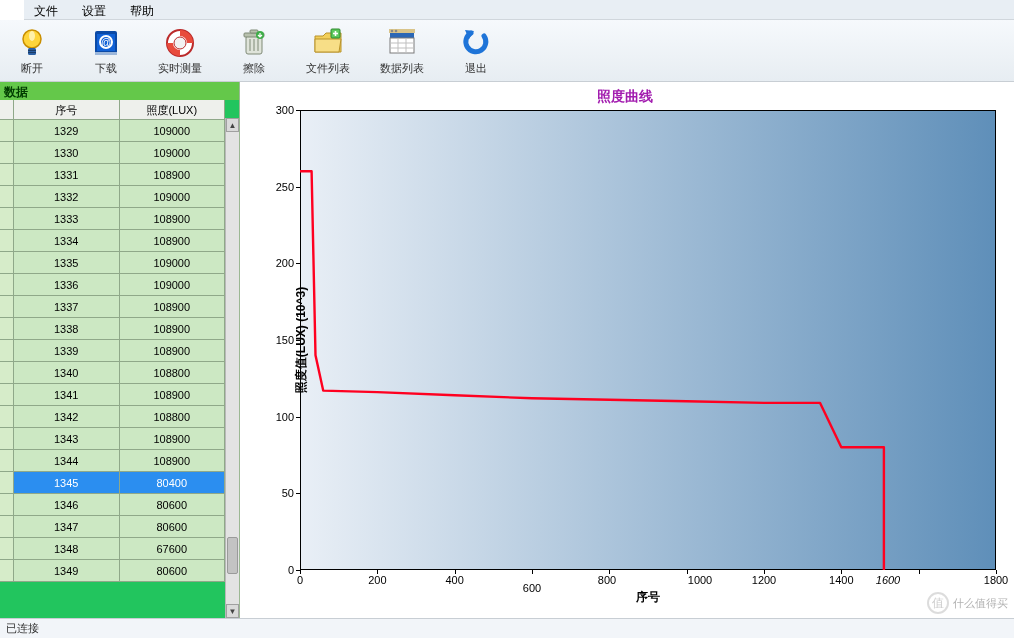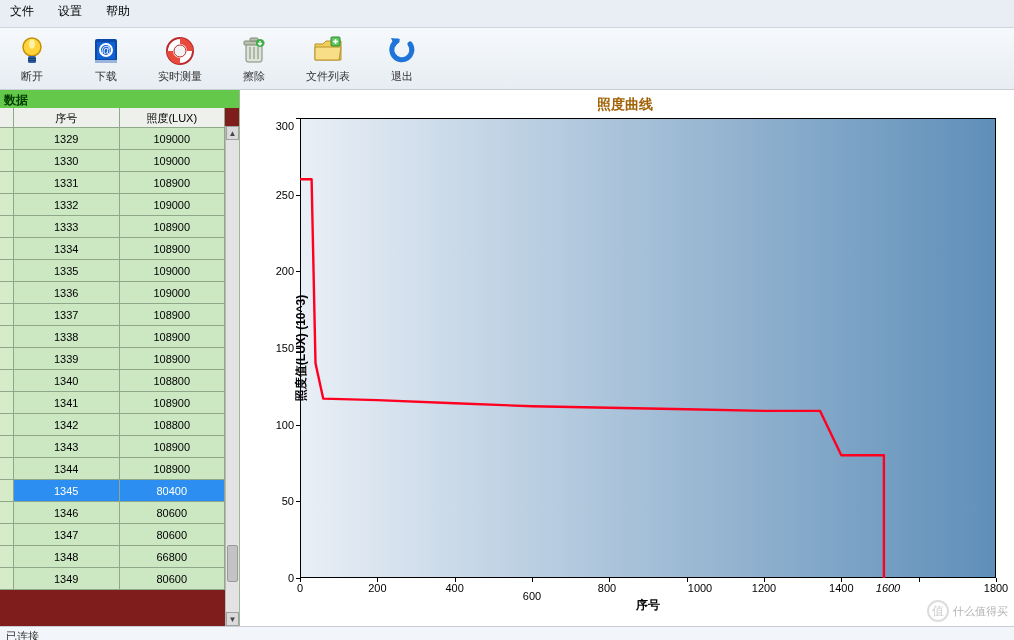--- a/index.html
+++ b/index.html
@@ -1,51 +1,51 @@
 <!DOCTYPE html>
 <html><head>
 <meta charset="utf-8">
 <style>
   * { box-sizing: border-box; margin: 0; padding: 0; }
   html, body { width: 1014px; height: 640px; font-family: "Microsoft YaHei", SimSun, Arial, sans-serif; font-size: 12px; background: #fff; overflow: hidden; }
 
   
-  .menu-bar { height: 28px; background: #e8eef4; border-bottom: 1px solid #d0d6dc; padding: 2px 4px; display: flex; gap: 12px; }
+  .menu-bar { height: 20px; background: #e8eef4; border-bottom: 1px solid #d0d6dc; padding: 2px 4px; display: flex; gap: 12px; margin-left: 24px; }
   .menu-item { font-size: 12px; color: #000; padding: 1px 6px; cursor: default; }
 
   
   .toolbar { height: 62px; background: linear-gradient(#f6f9fc,#e7edf2); border-bottom: 1px solid #c8ced4; display: flex; align-items: center; padding: 2px 4px; gap: 18px; }
   .tool-btn { display:flex; flex-direction:column; align-items:center; justify-content:center; width:56px; height:56px; cursor:pointer; }
   .tool-icon { width:34px; height:34px; display:flex; align-items:center; justify-content:center; }
   .tool-label { font-size:11px; color:#333; margin-top:1px; white-space:nowrap; }
 
   
   .content { display:flex; height: 536px; }
 
   
-  .data-panel { width:240px; background:#7f1d1d; border-right:1px solid #9cb894; display:flex; flex-direction:column; }
+  .data-panel { width:240px; background:#22c55e; border-right:1px solid #9cb894; display:flex; flex-direction:column; }
   .panel-title { background:#64c84a; color:#003b00; font-weight:bold; font-size:12px; padding:2px 4px; height:18px; }
   .grid-wrap { flex:1; position:relative; overflow:hidden; }
   .grid-scroll { position:absolute; top:0; left:0; right:14px; bottom:0; overflow:hidden; }
   .grid-scrollbar { position:absolute; top:18px; right:0; width:14px; bottom:0; background:#e3e3e3; border-left:1px solid #b8b8b8; }
   .scroll-thumb { position:absolute; left:1px; right:1px; background:#c3c3c3; border:1px solid #9a9a9a; border-radius:2px; }
   .scroll-btn { position:absolute; left:0; right:0; height:14px; background:#dadada; border:1px solid #a0a0a0; display:flex; align-items:center; justify-content:center; font-size:8px; color:#444; }
   .grid-header { display:flex; height:20px; background:#eef0ec; border-bottom:1px solid #8fa889; position:sticky; top:0;}
   .grid-header div { flex:1; text-align:center; font-size:11px; border-right:1px solid #8fa889; padding-top:3px; }
   .grid-header div:first-child { flex:0 0 14px; border-right:1px solid #8fa889; }
   .grid-body { }
   .row { display:flex; height:22px; border-bottom:1px solid #8fa889; background:#cce8c3; }
   .row.selected { background:#2b8ef0; color:#fff; }
   .row .gutter { flex:0 0 14px; background:#d6ecc9; border-right:1px solid #8fa889; }
   .row.selected .gutter { background:#d6ecc9; }
   .row .c1, .row .c2 { flex:1; text-align:center; font-size:11px; display:flex; align-items:center; justify-content:center; border-right:1px solid #8fa889; }
 
   
   .chart-panel { flex:1; background:#fff; position:relative; padding:6px 8px 4px 4px; }
-  .chart-title { text-align:center; font-size:14px; font-weight:bold; color:#a16207; margin-bottom:4px; }
+  .chart-title { text-align:center; font-size:14px; font-weight:bold; color:#a21caf; margin-bottom:4px; }
   .chart-box { position:relative; margin-left:56px; margin-right:10px; height:460px; }
   .plot-area { position:absolute; left:0; top:0; right:0; bottom:0; background: linear-gradient(90deg,#e9eff6 0%, #5f8fb9 100%); border:1px solid #000; }
   .y-tick { position:absolute; right:100%; transform:translateY(-50%); font-size:11px; color:#000; padding-right:6px; }
   .y-tickmark { position:absolute; left:-4px; width:4px; height:1px; background:#000; }
   .x-tick { position:absolute; top:100%; transform:translateX(-50%); font-size:11px; color:#000; padding-top:4px; }
   .x-tickmark { position:absolute; bottom:-4px; height:4px; width:1px; background:#000; }
   .y-label { position:absolute; left:-52px; top:50%; transform: translateY(-50%) rotate(-90deg); transform-origin:center; font-size:12px; font-weight:bold; white-space:nowrap; }
   .x-label { position:absolute; left:50%; transform:translateX(-50%); bottom:-36px; font-size:12px; font-weight:bold; }
   svg.line { position:absolute; left:0; top:0; width:100%; height:100%; }
 
@@ -119,20 +119,36 @@
     <div class="tool-icon">
       <svg viewBox="0 0 34 34">
           <path d="M4 10 L12 10 L15 7 L30 7 L30 26 L4 26 Z" fill="#f2cf5b" stroke="#b9932a"></path>
           <path d="M4 13 L30 13 L28 26 L4 26 Z" fill="#f7de87" stroke="#b9932a"></path>
           <rect x="20" y="3" width="9" height="9" rx="1" fill="#5cc95c" stroke="#2e8a2e"></rect>
           <line x1="24.5" y1="5" x2="24.5" y2="10" stroke="#fff" stroke-width="1.6"></line>
           <line x1="22" y1="7.5" x2="27" y2="7.5" stroke="#fff" stroke-width="1.6"></line>
         </svg>
     </div>
     <div class="tool-label">文件列表</div>
+  </div>
+  <div class="tool-btn">
+    <div class="tool-icon">
+      <svg viewBox="0 0 34 34">
+          <rect x="5" y="7" width="24" height="5" fill="#2b67b5"></rect>
+          <rect x="5" y="12" width="24" height="15" fill="#fff" stroke="#7a7a7a"></rect>
+          <line x1="5" y1="17" x2="29" y2="17" stroke="#bfbfbf"></line>
+          <line x1="5" y1="22" x2="29" y2="22" stroke="#bfbfbf"></line>
+          <line x1="13" y1="12" x2="13" y2="27" stroke="#bfbfbf"></line>
+          <line x1="21" y1="12" x2="21" y2="27" stroke="#bfbfbf"></line>
+          <rect x="4" y="3" width="26" height="4" fill="#d9c48a"></rect>
+          <circle cx="7" cy="5" r="1.3" fill="#888"></circle>
+          <circle cx="11" cy="5" r="1.3" fill="#888"></circle>
+        </svg>
+    </div>
+    <div class="tool-label">数据列表</div>
   </div>
   <div class="tool-btn">
     <div class="tool-icon">
       <svg viewBox="0 0 34 34">
           <path d="M25 10 A10 10 0 1 1 12 7" fill="none" stroke="#1e74d8" stroke-width="5" stroke-linecap="round"></path>
           <path d="M6 4 L15 5 L10 13 Z" fill="#1e74d8"></path>
         </svg>
     </div>
     <div class="tool-label">退出</div>
   </div>
@@ -241,21 +257,21 @@
               <div class="c2">80600</div>
             </div>
             <div class="row">
               <div class="gutter"></div>
               <div class="c1">1347</div>
               <div class="c2">80600</div>
             </div>
             <div class="row">
               <div class="gutter"></div>
               <div class="c1">1348</div>
-              <div class="c2">66800</div>
+              <div class="c2">67600</div>
             </div>
             <div class="row">
               <div class="gutter"></div>
               <div class="c1">1349</div>
               <div class="c2">80600</div>
             </div>
           </div>
       </div>
       <div class="grid-scrollbar">
         <div class="scroll-btn" style="top:0">▲</div>
@@ -279,21 +295,21 @@
         <div class="y-tick" style="top: 383.333px;">50</div>
         <div class="y-tickmark" style="top: 383.333px;"></div>
         <div class="y-tick" style="top: 306.667px;">100</div>
         <div class="y-tickmark" style="top: 306.667px;"></div>
         <div class="y-tick" style="top: 230px;">150</div>
         <div class="y-tickmark" style="top: 230px;"></div>
         <div class="y-tick" style="top: 153.333px;">200</div>
         <div class="y-tickmark" style="top: 153.333px;"></div>
         <div class="y-tick" style="top: 76.6667px;">250</div>
         <div class="y-tickmark" style="top: 76.6667px;"></div>
-        <div class="y-tick" style="top: 8px;">300</div>
+        <div class="y-tick" style="top: 0px;">300</div>
         <div class="y-tickmark" style="top: 0px;"></div>
         <div class="x-tick" style="left: 0px;">0</div>
         <div class="x-tickmark" style="left: 0px;"></div>
         <div class="x-tick" style="left: 77.3333px;">200</div>
         <div class="x-tickmark" style="left: 77.3333px;"></div>
         <div class="x-tick" style="left: 154.667px;">400</div>
         <div class="x-tickmark" style="left: 154.667px;"></div>
         <div class="x-tick" style="left: 232px; margin-top: 8px;">600</div>
         <div class="x-tickmark" style="left: 232px;"></div>
         <div class="x-tick" style="left: 307px;">800</div>

